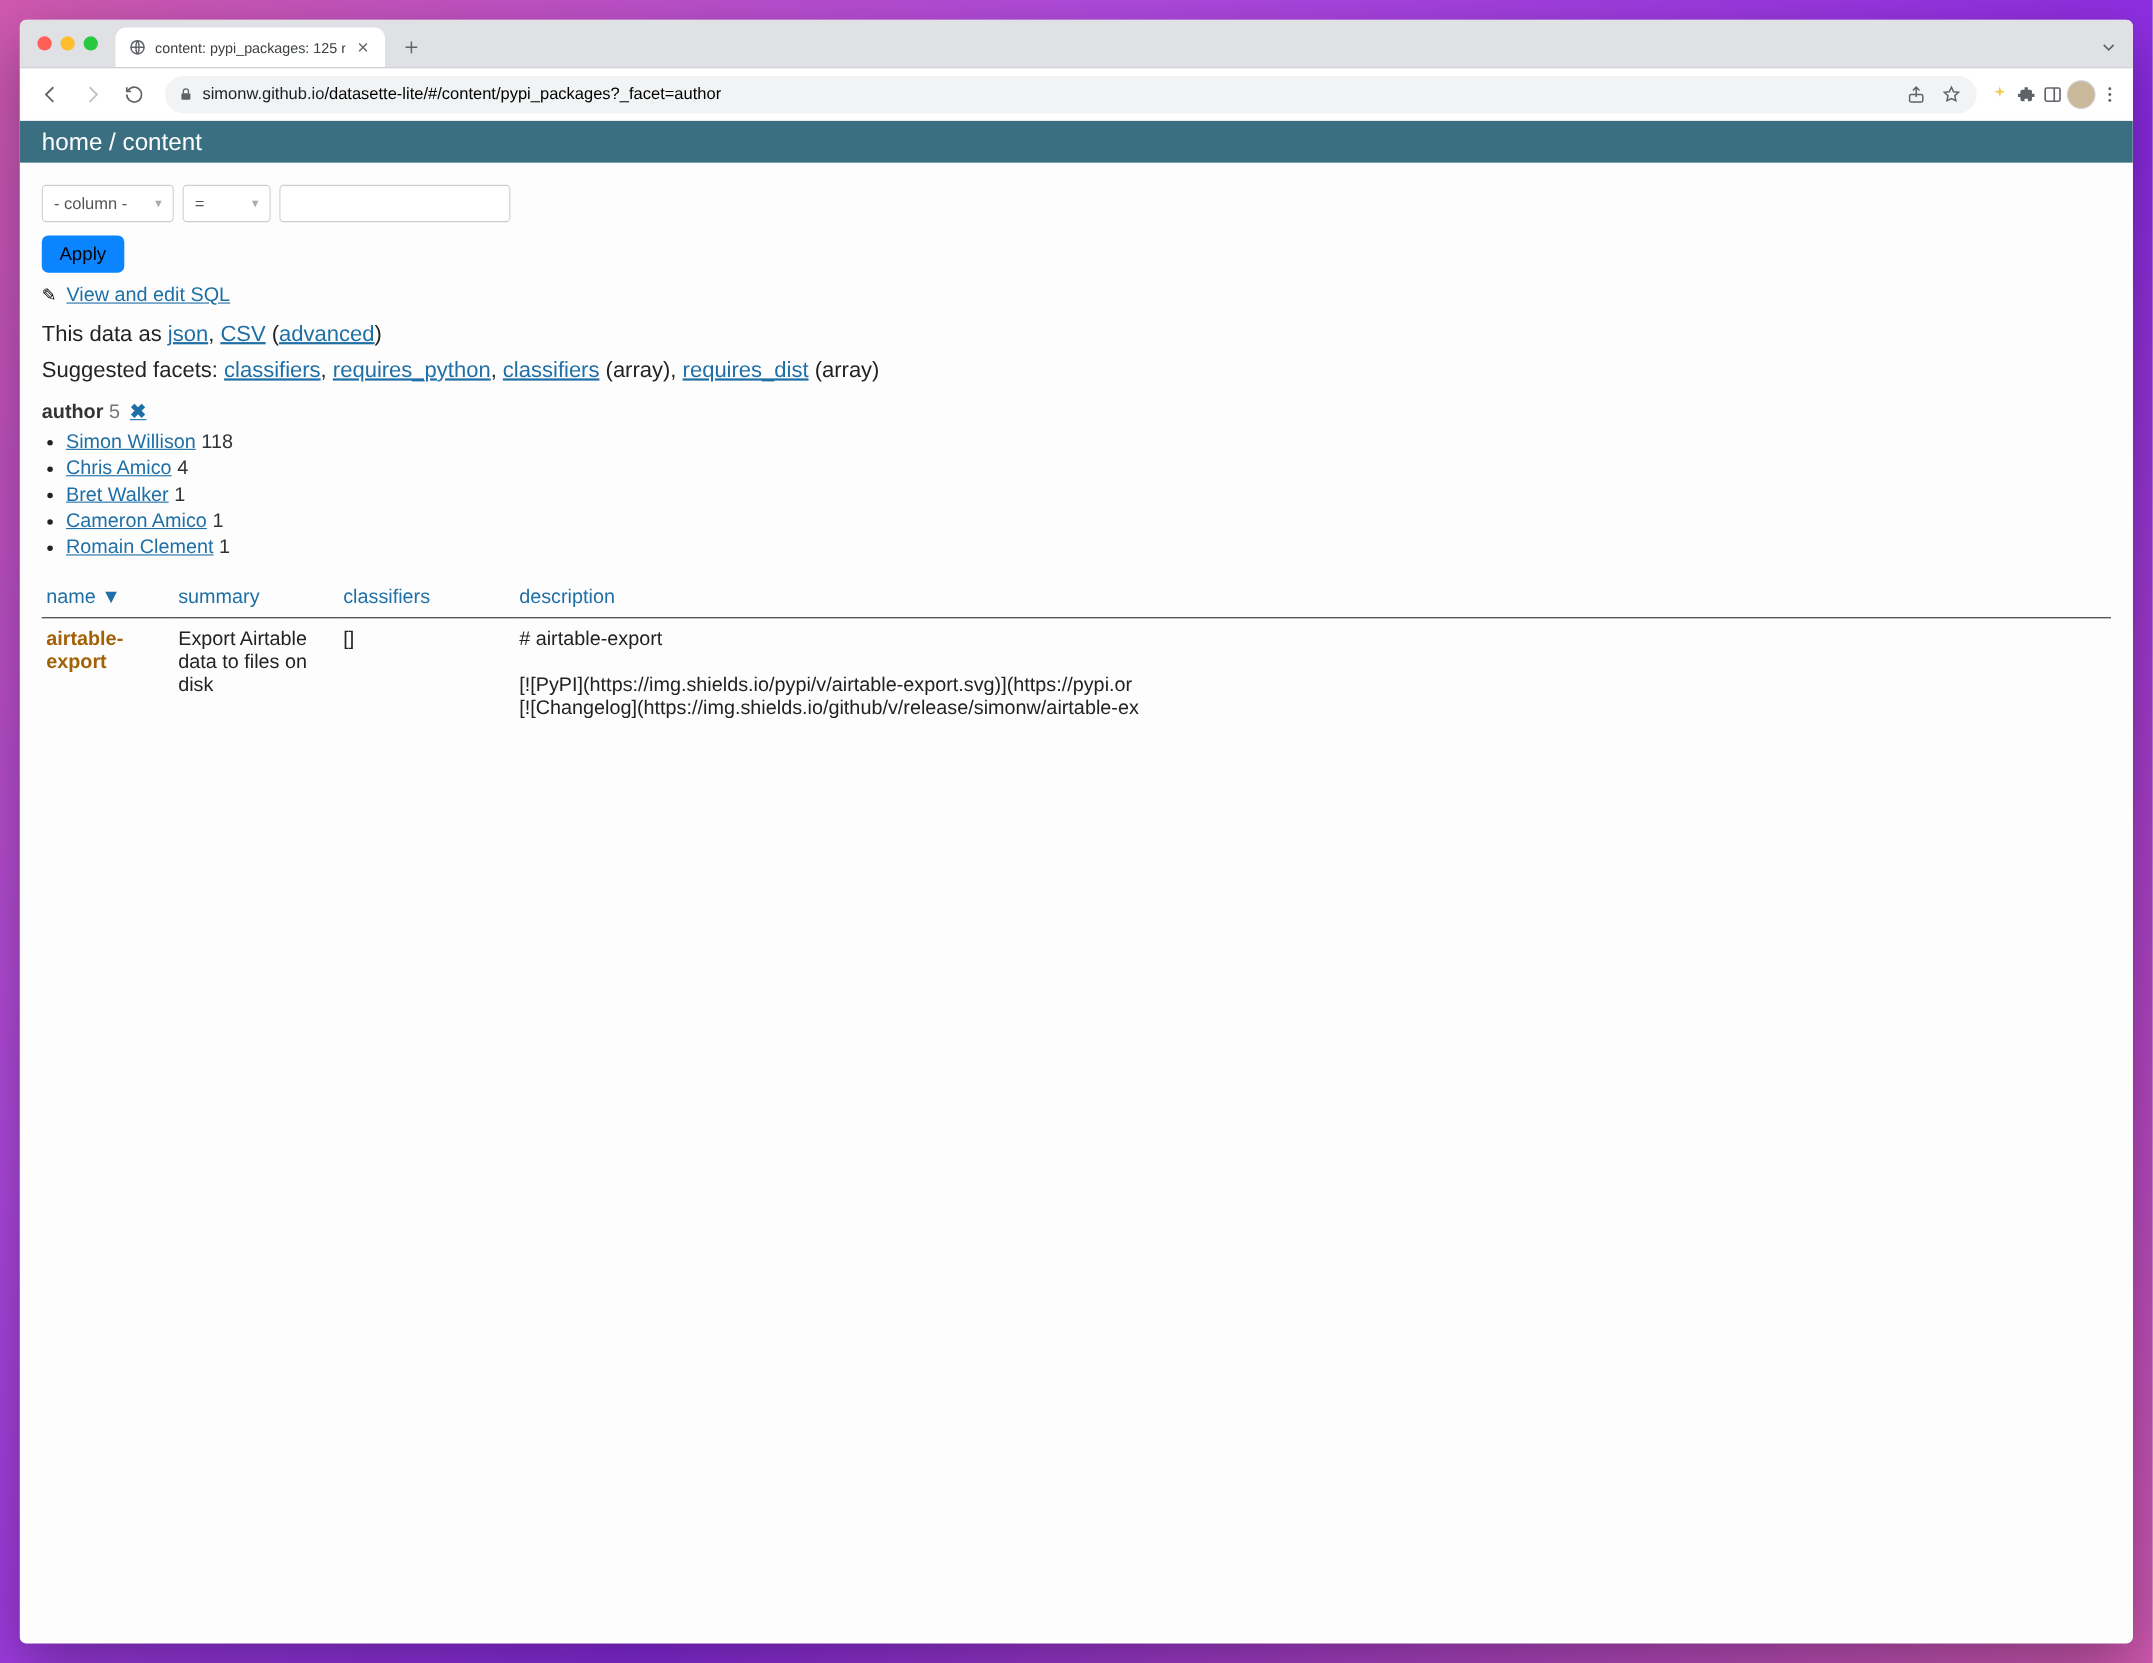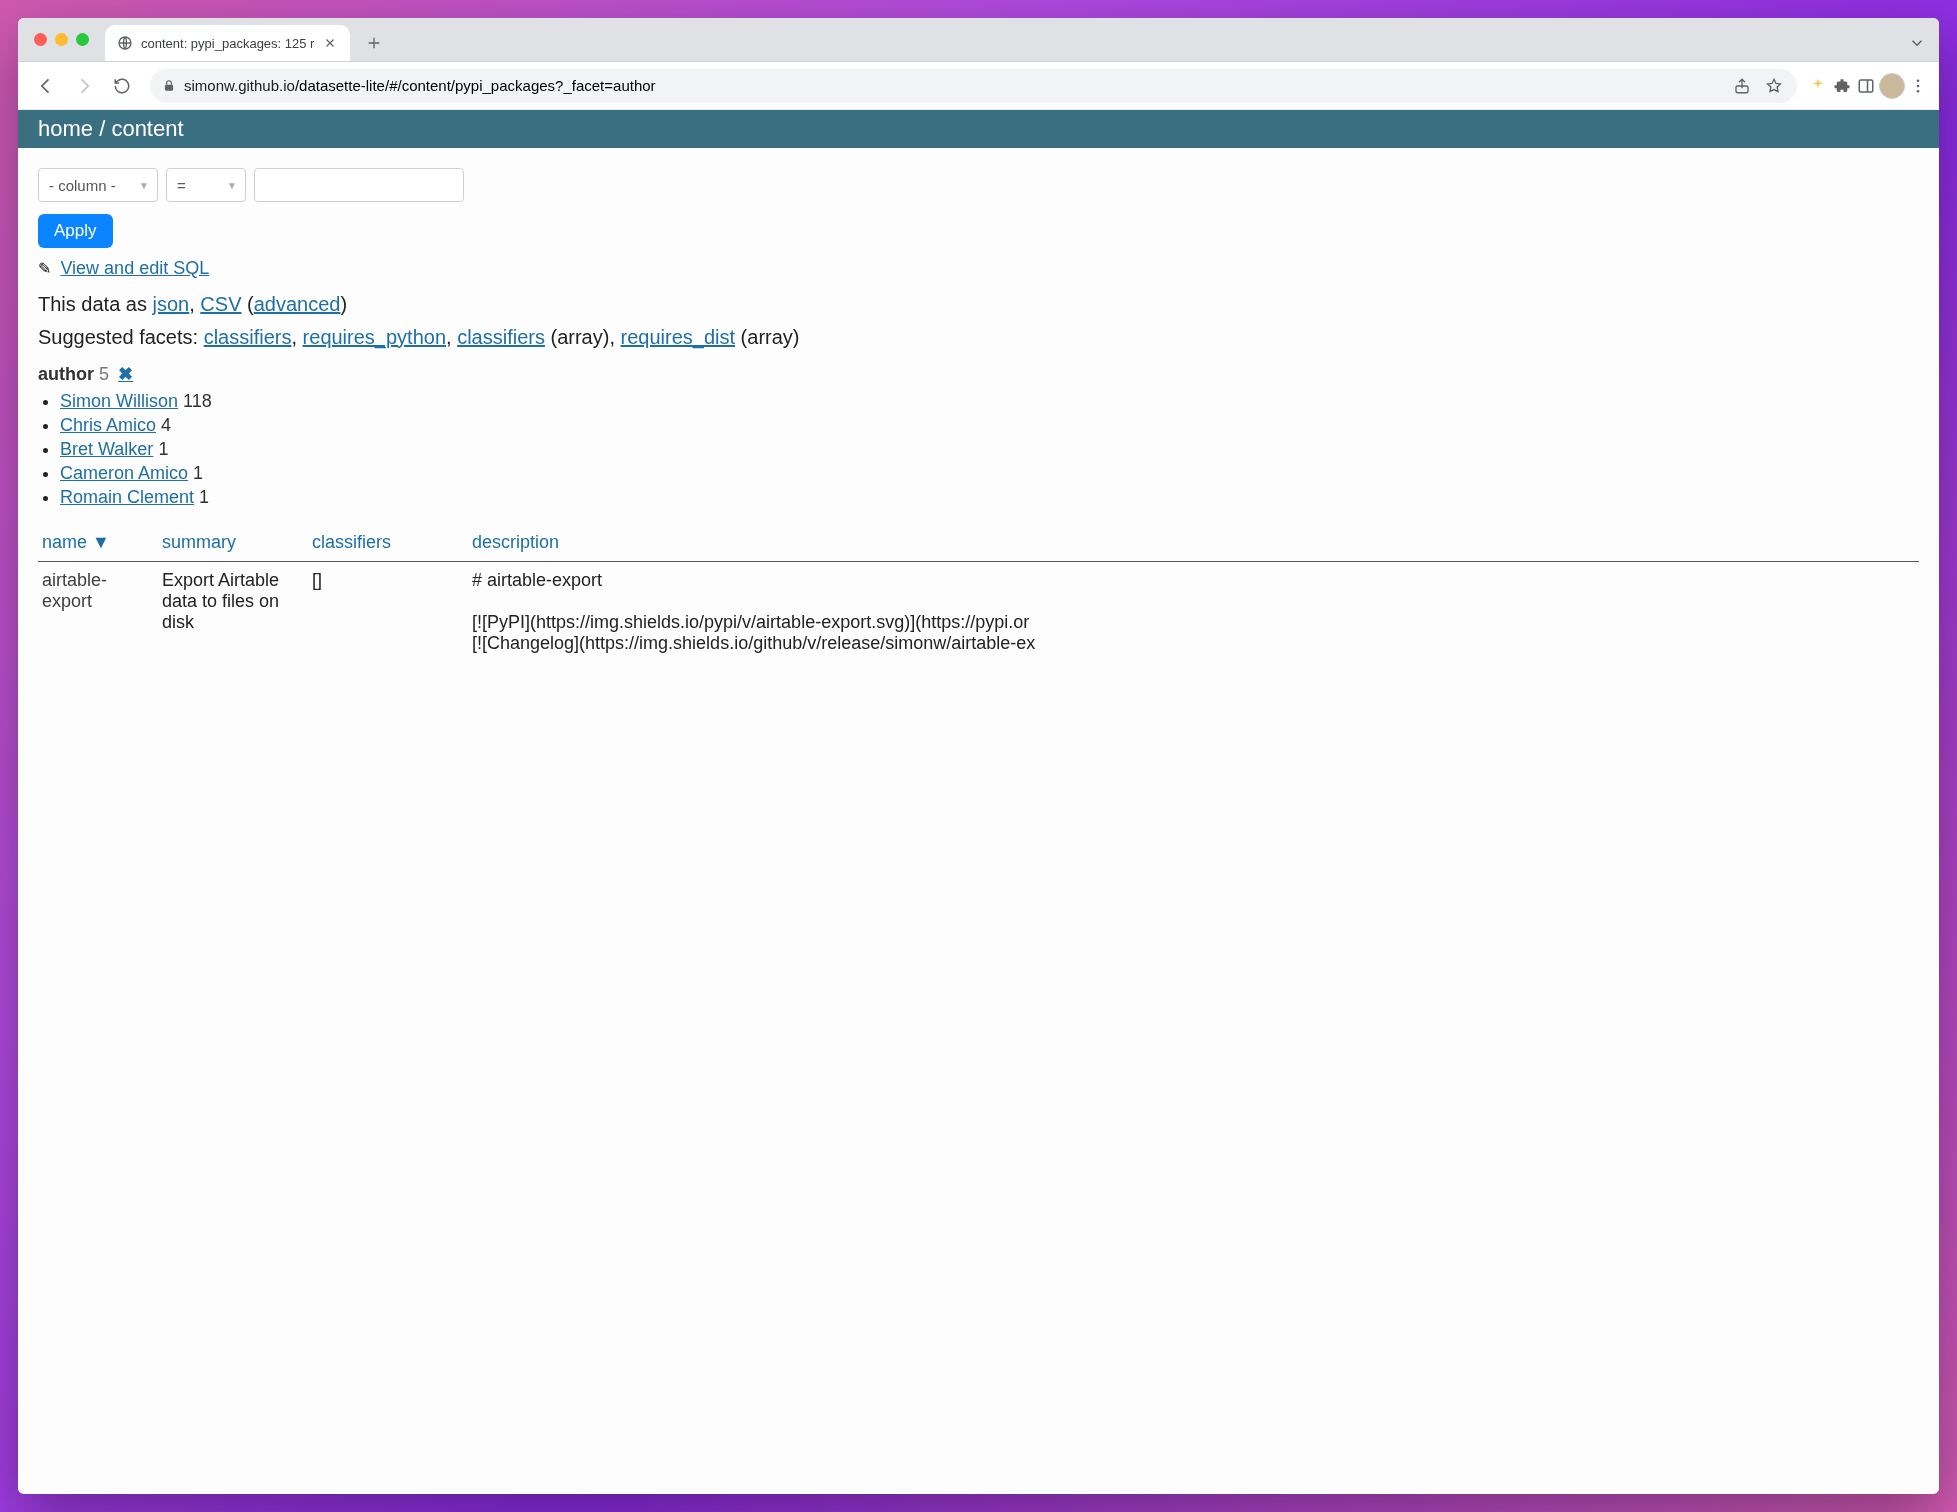--- a/index.html
+++ b/index.html
@@ -40,36 +40,36 @@
   .page { background:#fdfdfd; padding:10px 20px 0 20px; height:calc(100% - 40px); overflow:hidden; }
   .h1wrap { display:flex; align-items:stretch; gap:12px; margin-top:8px; }
   .h1bar { width:8px; background:#e40000; }
   h1 { margin:0; font-size:44px; font-weight:800; color:#1b2b3a; letter-spacing:-0.5px; }
   .rowcount { margin-top:18px; font-size:24px; font-weight:800; color:#222; }
   .filters { display:flex; gap:8px; margin:10px 0 12px 0; }
   .sel { position:relative; height:34px; border:1px solid #cfcfcf; border-radius:4px; background:#fff; display:flex; align-items:center; padding:0 26px 0 10px; font-size:15px; color:#555; }
   .sel.col{width:120px;} .sel.op{width:80px;}
   .sel .tri { position:absolute; right:8px; color:#aaa; font-size:10px; }
   .tinput { width:210px; height:34px; border:1px solid #cfcfcf; border-radius:4px; padding:0 8px; font-size:15px; }
-  .apply { display:inline-block; background:#0a84ff; color:#ffffff; border:none; border-radius:6px; padding:7px 16px; font-size:17px; cursor:pointer; }
+  .apply { display:inline-block; background:#0a84ff; color:#000000; border:none; border-radius:6px; padding:7px 16px; font-size:17px; cursor:pointer; }
   .sql-line { margin:10px 0 14px 0; font-size:18px; }
   .sql-line .emoji{font-size:16px; margin-right:4px;}
   a.ds { color:#1e6fa6; text-decoration:underline; }
   p.fmt, p.facets { font-size:20px; color:#222; margin:10px 0; }
   .facet-head { font-size:18px; margin-top:14px; }
   .facet-head b{color:#333;} .facet-head .cnt{color:#777;}
   .facet-head .remove{color:#1e6fa6; font-weight:bold; font-size:18px; margin-left:4px;}
   ul.authors{margin:6px 0 18px 22px; padding:0; font-size:18px;}
   ul.authors li{margin:3px 0; color:#222;}
   ul.authors li .n{color:#333;}
   table.data { width:100%; border-collapse:collapse; font-size:18px; margin-top:6px; }
   table.data th { text-align:left; font-weight:400; color:#1e6fa6; padding:6px 10px 8px 4px; border-bottom:1px solid #555; white-space:nowrap; vertical-align:top;}
   table.data th .sort{color:#1e6fa6;}
   table.data td { vertical-align:top; padding:8px 10px 8px 4px; color:#222; }
-  table.data td.pk a{color:#404040; font-weight:400; text-decoration:none;}
+  table.data td.pk a{color:#a16207; font-weight:700; text-decoration:none;}
   table.data td.desc{white-space:nowrap; overflow:hidden;}
 
   svg { display:block; }
 </style>
 </head>
 <body>
 
 <div class="window">
 
   <div class="tabstrip">

